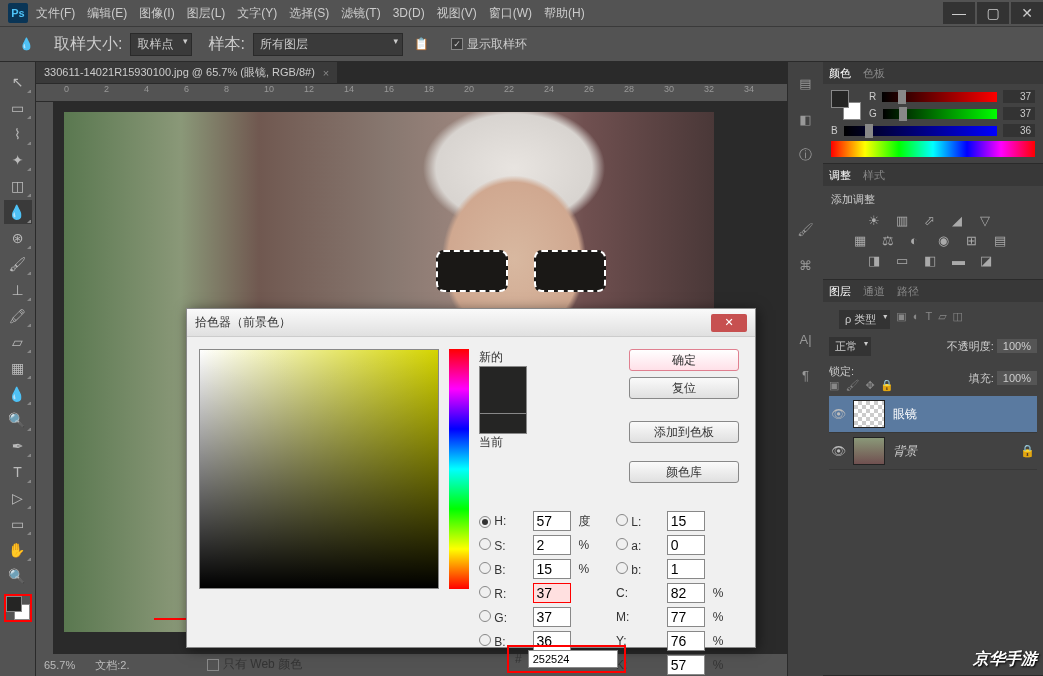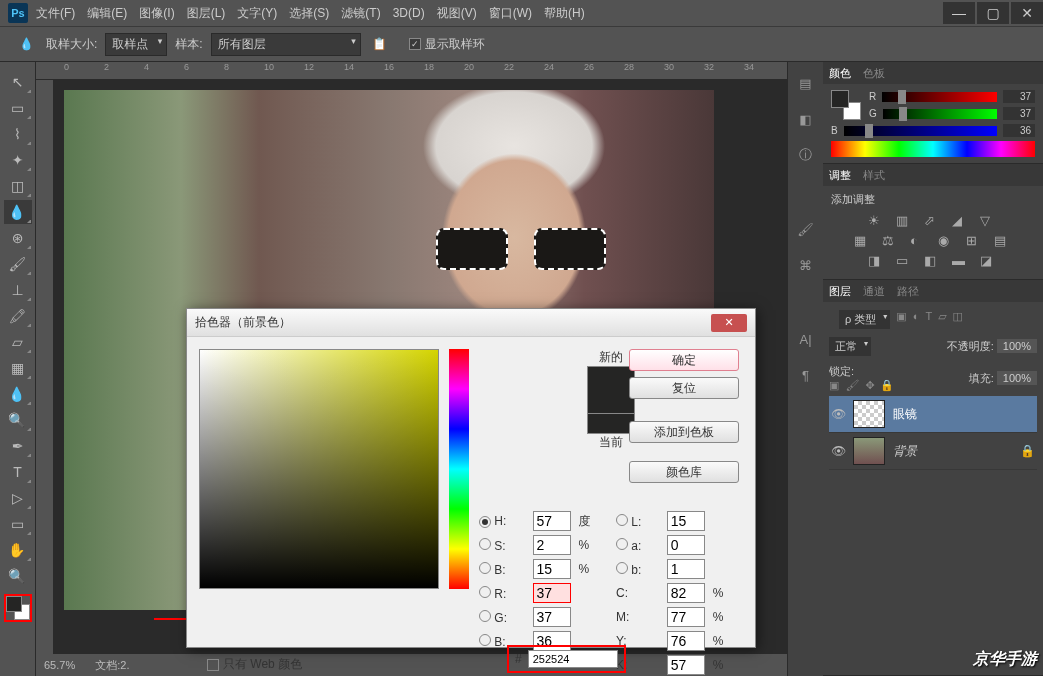--- a/index.html
+++ b/index.html
@@ -8,21 +8,21 @@
 
 .menubar { height: 26px; background: #535353; display: flex; align-items: center; padding-left: 8px; }
 .ps-logo { width: 20px; height: 20px; background: #0a3556; color: #4fc3f7; display: flex; align-items: center; justify-content: center; font-weight: bold; font-size: 11px; border-radius: 2px; margin-right: 2px; }
 .menu-item { padding: 0 6px; color: #ccc; font-size: 12px; cursor: pointer; }
 .window-controls { margin-left: auto; display: flex; gap: 0; }
 .win-btn { width: 32px; height: 22px; background: #333; color: #ccc; display: flex; align-items: center; justify-content: center; font-size: 14px; margin-left: 2px; }
 
 
 .optbar { height: 36px; background: #535353; border-top: 1px solid #3a3a3a; border-bottom: 1px solid #2a2a2a; display: flex; align-items: center; padding-left: 16px; gap: 8px; }
 .tool-ico { width: 22px; height: 22px; display: flex; align-items: center; justify-content: center; color: #ccc; }
-.opt-label { font-size: 12px; color: #ccc; }
+.opt-label { font-size: 16px; color: #ccc; margin-left: 8px; }
 .opt-dropdown { background: #3a3a3a; border: 1px solid #2a2a2a; padding: 2px 18px 2px 6px; color: #ccc; font-size: 12px; position: relative; }
 .opt-dropdown::after { content: "▾"; position: absolute; right: 4px; font-size: 9px; }
 .checkbox { width: 12px; height: 12px; background: #3a3a3a; border: 1px solid #888; display: inline-flex; align-items: center; justify-content: center; font-size: 9px; color: #ccc; margin-right: 4px; }
 
 
 .main { display: flex; height: 614px; }
 .toolbox { width: 36px; background: #535353; border-right: 1px solid #2a2a2a; display: flex; flex-direction: column; padding-top: 8px; }
 .toolbox .tbtn { width: 28px; height: 24px; margin: 0 auto 2px; display: flex; align-items: center; justify-content: center; color: #bbb; font-size: 14px; position: relative; }
 .toolbox .tbtn.sel { background: #3a3a3a; }
 .toolbox .tbtn .dot { position: absolute; bottom: 1px; right: 1px; width: 4px; height: 4px; border-left: 3px solid transparent; border-bottom: 3px solid #888; }
@@ -90,21 +90,21 @@
 .lock { margin-left: auto; color: #bbb; }
 
 
 .dialog { position: absolute; left: 186px; top: 308px; width: 570px; height: 340px; background: #f0f0f0; border: 1px solid #888; box-shadow: 2px 2px 12px rgba(0,0,0,0.5); z-index: 10; color: #333; }
 .dlg-title { height: 28px; background: linear-gradient(#fafafa, #e0e0e0); display: flex; align-items: center; padding: 0 8px; font-size: 12px; border-bottom: 1px solid #ccc; }
 .dlg-close { margin-left: auto; width: 36px; height: 18px; background: #c75050; color: #fff; display: flex; align-items: center; justify-content: center; border-radius: 2px; font-size: 11px; }
 .dlg-body { padding: 12px; display: flex; gap: 10px; position: relative; }
 .sat-box { width: 240px; height: 240px; background: linear-gradient(to top, #000, transparent), linear-gradient(to right, #fff, #d4d400); border: 1px solid #888; }
 .hue-strip { width: 20px; height: 240px; background: linear-gradient(to bottom, #f00, #f0f, #00f, #0ff, #0f0, #ff0, #f00); }
 .dlg-right { flex: 1; }
-.new-cur { display: flex; flex-direction: column; align-items: center; margin-bottom: 10px; }
+.new-cur { display: flex; flex-direction: column; margin-bottom: 10px; }
 .nc-swatch { width: 48px; height: 48px; background: #252524; border: 1px solid #888; }
 .nc-bot { width: 48px; height: 20px; background: #252524; border: 1px solid #888; border-top: none; }
 .btn-col { position: absolute; right: 16px; top: 12px; display: flex; flex-direction: column; gap: 6px; width: 110px; }
 .dlg-btn { height: 22px; background: linear-gradient(#fafafa, #e0e0e0); border: 1px solid #888; border-radius: 3px; font-size: 12px; display: flex; align-items: center; justify-content: center; }
 .dlg-btn.primary { border-color: #e08090; background: linear-gradient(#fff, #ffe0e8); }
 .val-grid { display: grid; grid-template-columns: auto 40px auto auto 40px auto; gap: 4px 6px; font-size: 12px; align-items: center; margin-top: 60px; }
 .val-grid input { width: 38px; padding: 1px 3px; border: 1px solid #888; font-size: 14px; }
 .val-grid input.red { border: 1px solid #f00; background: #ffe0e0; }
 .radio { width: 12px; height: 12px; border: 1px solid #888; border-radius: 50%; display: inline-flex; align-items: center; justify-content: center; }
 .radio.on::after { content: ""; width: 6px; height: 6px; background: #333; border-radius: 50%; }
@@ -174,20 +174,24 @@
     <div class="tbtn">▭<span class="dot"></span></div>
     <div class="tbtn">✋<span class="dot"></span></div>
     <div class="tbtn">🔍</div>
     <div class="fg-bg">
       <div class="bg-sw"></div>
       <div class="fg-sw"></div>
     </div>
   </div>
 
   <div class="docarea">
+    <div class="doctab">
+      <span>330611-14021R15930100.jpg @ 65.7% (眼镜, RGB/8#)</span>
+      <span class="close">×</span>
+    </div>
     <div class="ruler-h">
       <span style="left:28px">0</span>
         <span style="left:68px">2</span>
         <span style="left:108px">4</span>
         <span style="left:148px">6</span>
         <span style="left:188px">8</span>
         <span style="left:228px">10</span>
         <span style="left:268px">12</span>
         <span style="left:308px">14</span>
         <span style="left:348px">16</span>

